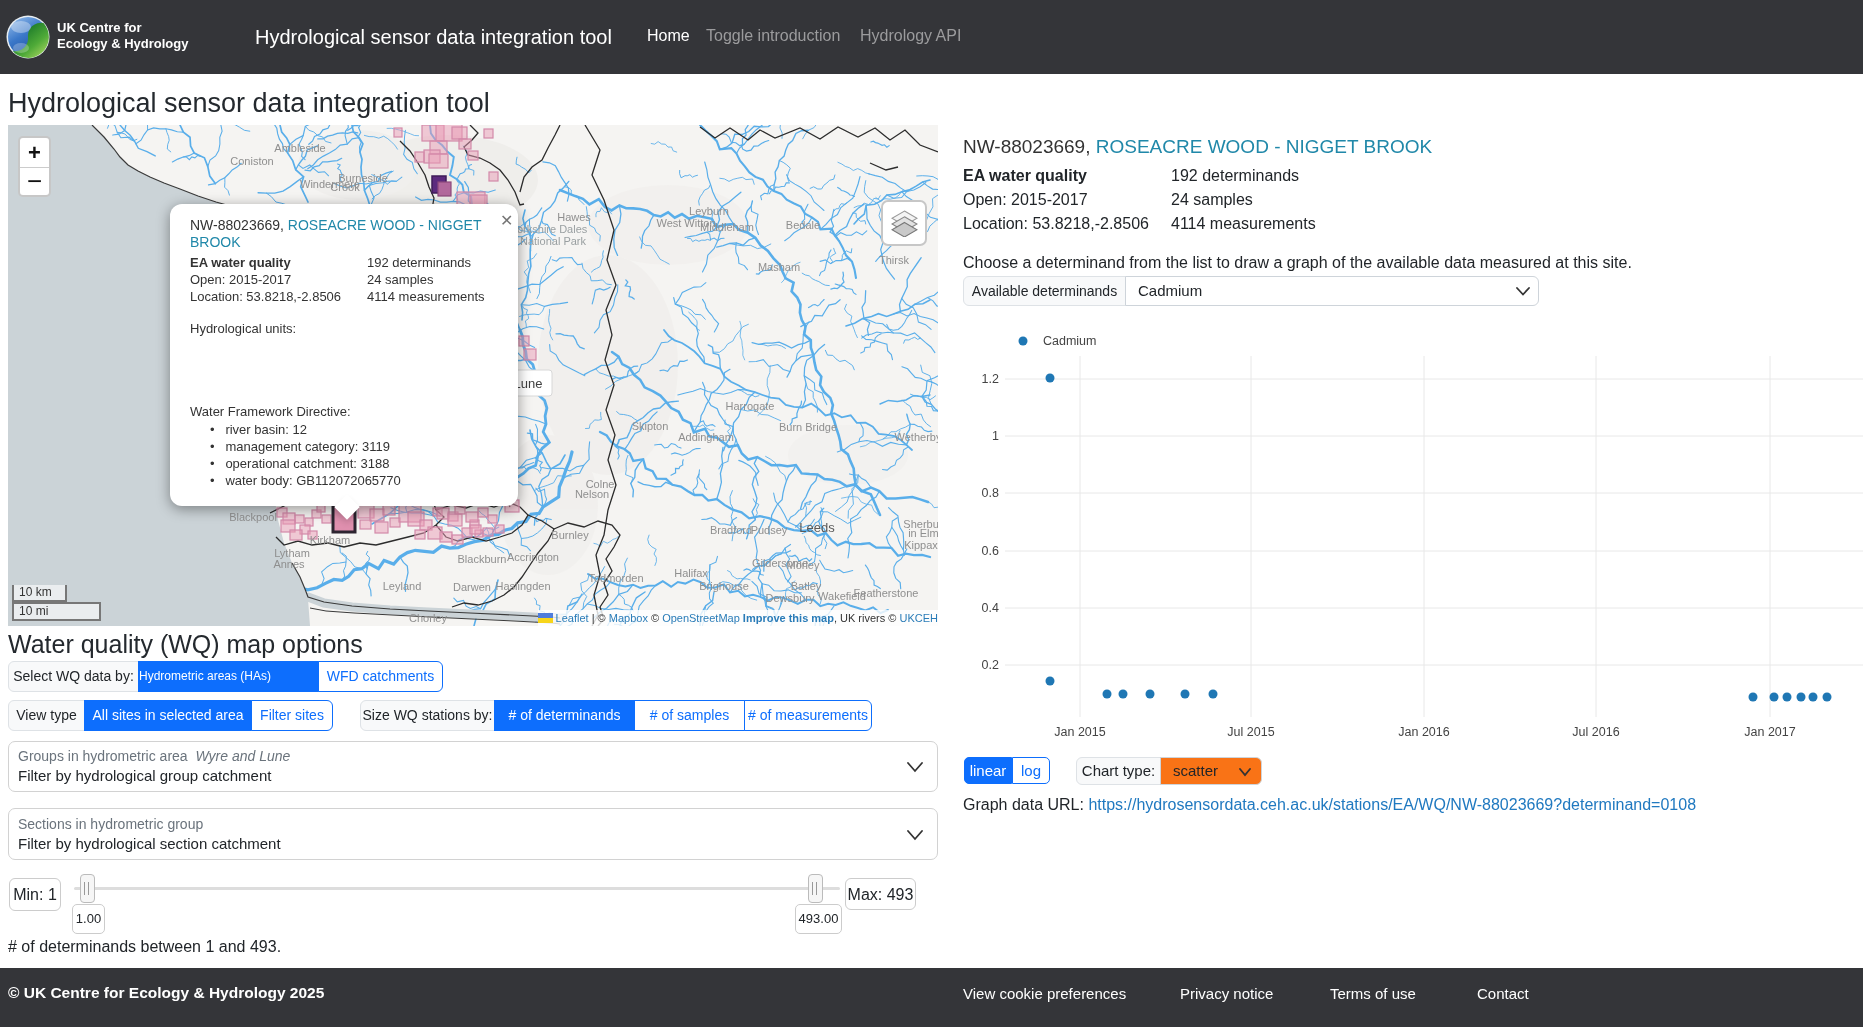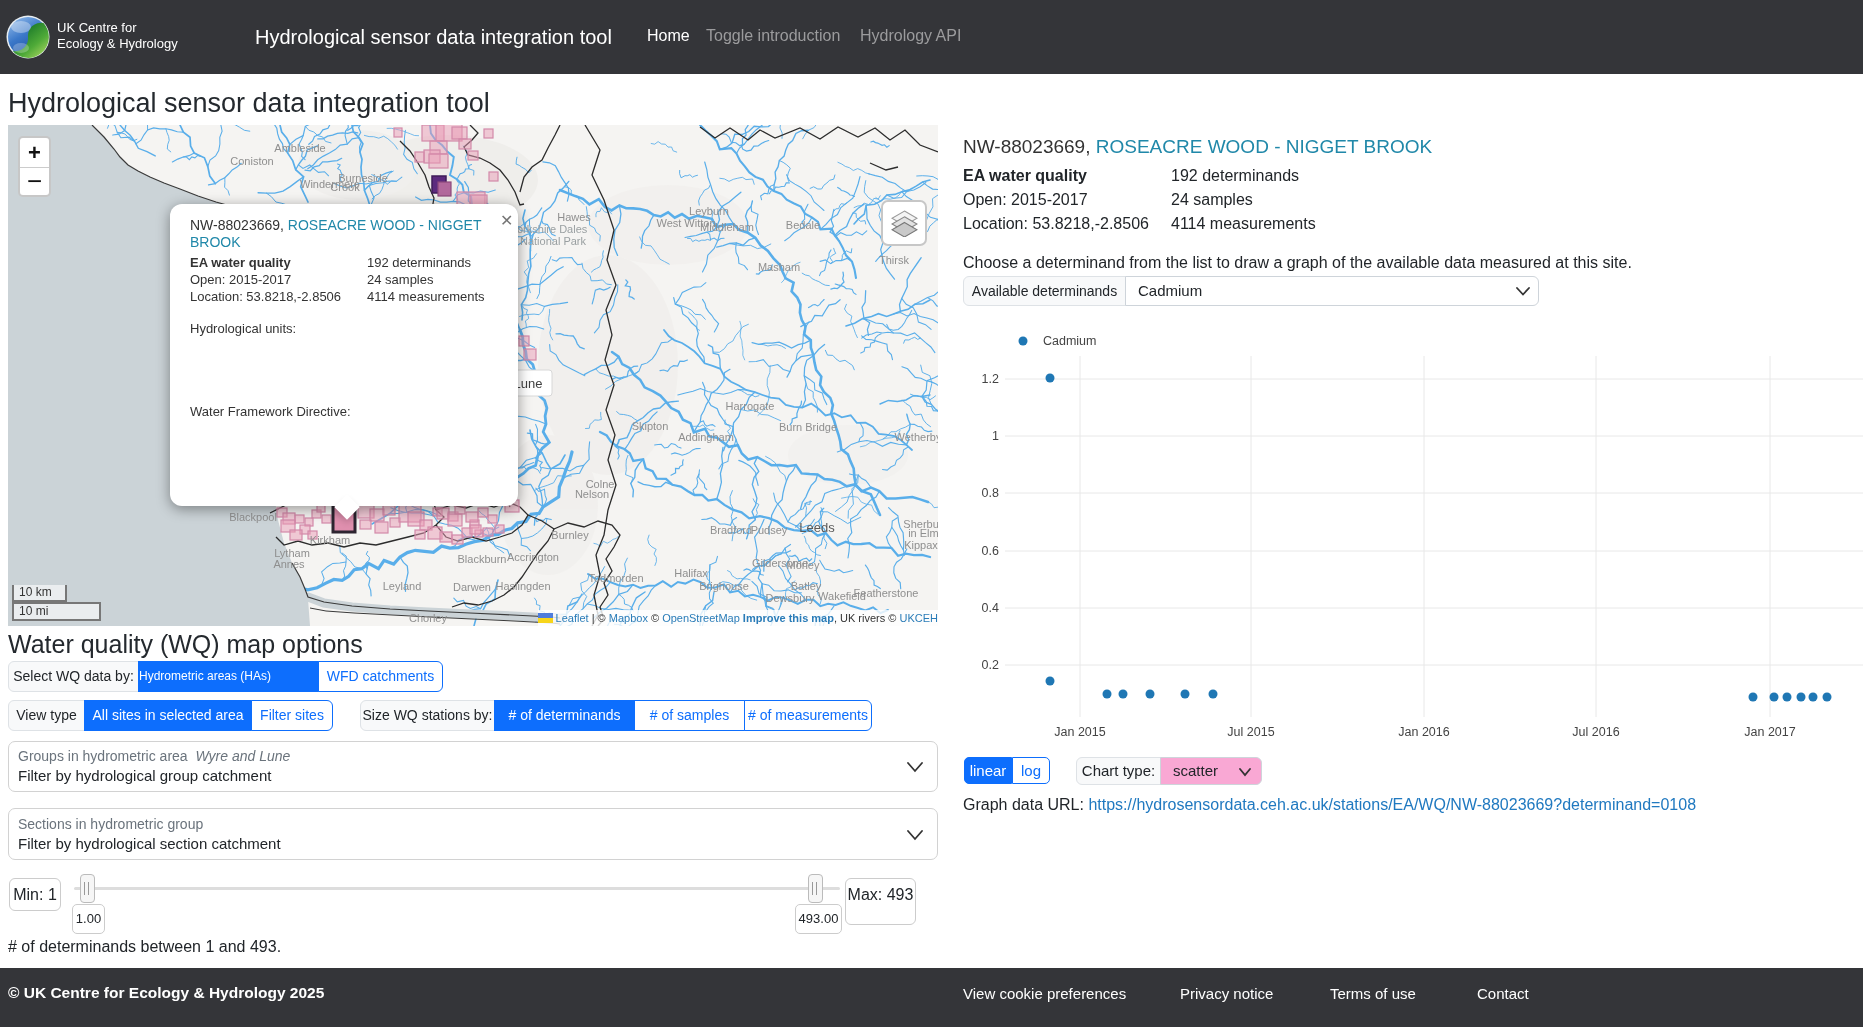--- a/index.html
+++ b/index.html
@@ -1,19 +1,19 @@
 <!DOCTYPE html>
 <html><head><meta charset="utf-8">
 <style>
 *{margin:0;padding:0;box-sizing:border-box}
 html,body{width:1863px;height:1027px;background:#fff;font-family:"Liberation Sans",sans-serif;overflow:hidden;position:relative}
 .abs{position:absolute}
 a{text-decoration:none}
 .navbar{left:0;top:0;width:1863px;height:74px;background:#343539}
-.brandtxt{color:#fff;font-weight:normal;font-size:13px;line-height:16px}
+.brandtxt{color:#fff;font-weight:bold;font-size:13px;line-height:16px}
 .navtitle{color:#fff;font-size:20px}
 .navlink{font-size:16px;color:#9b9b9d}
 .navlink.active{color:#fff}
 h1.pagehead{font-size:27px;font-weight:normal;color:#24292e;letter-spacing:0}
 #map{left:8px;top:125px;width:930px;height:501px;background:#f5f4f2;overflow:hidden}
 .lfbtn{background:#fff;border:2px solid rgba(0,0,0,0.22);border-radius:5px}
 .popup{background:#fff;border-radius:12px;box-shadow:0 3px 14px rgba(0,0,0,0.4);color:#333;font-size:13px}
 .teal{color:#2088a9}
 .ctlbox{background:#fff;border-radius:5px;box-shadow:0 1px 5px rgba(0,0,0,0.4)}
 .scaleline{background:rgba(255,255,255,0.6);border:2px solid #777;border-top:none;color:#333;font-size:12px;line-height:15px;padding-left:5px}
@@ -586,20 +586,26 @@
     <span style="color:#333">NW-88023669, </span><span class="teal">ROSEACRE WOOD - NIGGET BROOK</span>
   </div>
   <div style="position:absolute;left:20px;top:50px;line-height:17px;color:#333">
     <b>EA water quality</b><br>Open: 2015-2017<br>Location: 53.8218,-2.8506
   </div>
   <div style="position:absolute;left:197px;top:50px;line-height:17px;color:#333">
     192 determinands<br>24 samples<br>4114 measurements
   </div>
   <div style="position:absolute;left:20px;top:117px;color:#333">Hydrological units:</div>
   <div style="position:absolute;left:20px;top:200px;color:#333">Water Framework Directive:</div>
+  <div style="position:absolute;left:40px;top:217px;line-height:17px;color:#333">
+    <div>•&nbsp;&nbsp;&nbsp;river basin: 12</div>
+        <div>•&nbsp;&nbsp;&nbsp;management category: 3119</div>
+        <div>•&nbsp;&nbsp;&nbsp;operational catchment: 3188</div>
+        <div>•&nbsp;&nbsp;&nbsp;water body: GB112072065770</div>
+  </div>
   <span style="position:absolute;left:330px;top:7px;font-size:16px;color:#757575">✕</span>
   <div style="position:absolute;left:168px;top:294px;width:18px;height:18px;background:#fff;transform:rotate(45deg);box-shadow:3px 3px 6px rgba(0,0,0,0.12)"></div>
 </div>
 
 <div class="abs scaleline" style="left:4px;top:460px;width:55px;height:17px">10 km</div>
 <div class="abs scaleline" style="left:4px;top:477px;width:89px;height:19px;border-top:2px solid #777">10 mi</div>
 
 <div class="abs attrib" style="right:0;bottom:0">
 <span style="display:inline-block;width:15px;height:10px;background:linear-gradient(#4e7ddd 50%,#f7d51b 50%);vertical-align:-1px"></span> <a>Leaflet</a> | © <a>Mapbox</a> © <a>OpenStreetMap</a> <a style="font-weight:bold">Improve this map</a>, UK rivers © <a>UKCEH</a>
 </div>
@@ -659,21 +665,21 @@
 <circle cx="824" cy="372" r="4.5"></circle>
 <circle cx="838" cy="372" r="4.5"></circle>
 <circle cx="850" cy="372" r="4.5"></circle>
 <circle cx="864" cy="372" r="4.5"></circle>
 </g>
 </svg>
 
 <div class="abs btn-blue" style="left:964px;top:757px;width:48px;height:27px;border-radius:5px 0 0 5px;font-size:15px;text-align:center;line-height:26px">linear</div>
 <div class="abs btn-out" style="left:1012px;top:757px;width:38px;height:27px;border-radius:0 5px 5px 0;font-size:15px;text-align:center;line-height:26px">log</div>
 <div class="abs igt" style="left:1076px;top:757px;width:85px;height:28px;border-radius:6px 0 0 6px;font-size:15px;line-height:26px;text-align:center">Chart type:</div>
-<div class="abs" style="left:1160px;top:757px;width:102px;height:28px;border:1px solid #ced4da;border-radius:0 6px 6px 0;background:#f9a8d4;font-size:15px;line-height:26px;padding-left:12px;color:#212529">scatter
+<div class="abs" style="left:1160px;top:757px;width:102px;height:28px;border:1px solid #ced4da;border-radius:0 6px 6px 0;background:#f97316;font-size:15px;line-height:26px;padding-left:12px;color:#212529">scatter
   <svg style="position:absolute;right:10px;top:10px" width="12" height="9" viewBox="0 0 12 9">
       <path d="M1 1 L6 7 L11 1" stroke="#333" stroke-width="1.8" fill="none" stroke-linecap="round"></path>
     </svg>
 </div>
 <div class="abs" style="left:963px;top:796px;font-size:16px;color:#212529">Graph data URL: <span style="color:#2079c0">https://hydrosensordata.ceh.ac.uk/stations/EA/WQ/NW-88023669?determinand=0108</span></div>
 
 <h1 class="abs pagehead" style="left:8px;top:630px;font-size:25px">Water quality (WQ) map options</h1>
 <div class="abs" style="left:8px;top:661px;height:31px;white-space:nowrap">
   <div class="abs igt" style="left:0;top:0;width:131px;height:31px;border-radius:6px 0 0 6px;font-size:14px;line-height:29px;text-align:center">Select WQ data by:</div>
   <div class="abs btn-blue" style="left:130px;top:0;width:181px;height:31px;font-size:12px;line-height:29px;text-align:left">Hydrometric areas (HAs)</div>
@@ -706,21 +712,21 @@
 </div>
 
 <div class="abs" style="left:9px;top:878px;width:52px;height:33px;border:1px solid #ccc;border-radius:6px;font-size:16px;color:#212529;text-align:center;line-height:31px">Min: 1</div>
 <div class="abs" style="left:74px;top:887px;width:766px;height:3px;background:#ddd;border-radius:2px"></div>
 <div class="abs" style="left:80px;top:874px;width:15px;height:29px;background:#f6f6f6;border:1px solid #bbb;border-radius:4px">
     <span style="position:absolute;left:3px;top:7px;width:5px;height:13px;border-left:1.5px solid #999;border-right:1.5px solid #999"></span>
   </div>
 <div class="abs" style="left:808px;top:874px;width:15px;height:29px;background:#f6f6f6;border:1px solid #bbb;border-radius:4px">
     <span style="position:absolute;left:3px;top:7px;width:5px;height:13px;border-left:1.5px solid #999;border-right:1.5px solid #999"></span>
   </div>
-<div class="abs" style="left:845px;top:878px;width:71px;height:47px;border:1px solid #ccc;border-radius:6px;font-size:16px;color:#212529;text-align:center;line-height:31px;white-space:nowrap">Max: 493</div>
+<div class="abs" style="left:845px;top:878px;width:71px;height:32px;border:1px solid #ccc;border-radius:6px;font-size:16px;color:#212529;text-align:center;line-height:31px;white-space:nowrap">Max: 493</div>
 <div class="abs" style="left:72px;top:904px;width:33px;height:30px;border:1px solid #ccc;border-radius:5px;background:#fff;font-size:13px;color:#212529;text-align:center;line-height:28px">1.00</div>
 <div class="abs" style="left:795px;top:904px;width:47px;height:30px;border:1px solid #ccc;border-radius:5px;background:#fff;font-size:13px;color:#212529;text-align:center;line-height:28px">493.00</div>
 <div class="abs" style="left:8px;top:938px;font-size:16px;color:#212529"># of determinands between 1 and 493.</div>
 
 <div class="abs footer"></div>
 <div class="abs" style="left:8px;top:984px;font-size:15.5px;color:#fff;font-weight:bold">© UK Centre for Ecology &amp; Hydrology 2025</div>
 <div class="abs flink" style="left:963px;top:985px">View cookie preferences</div>
 <div class="abs flink" style="left:1180px;top:985px">Privacy notice</div>
 <div class="abs flink" style="left:1330px;top:985px">Terms of use</div>
 <div class="abs flink" style="left:1477px;top:985px">Contact</div>

